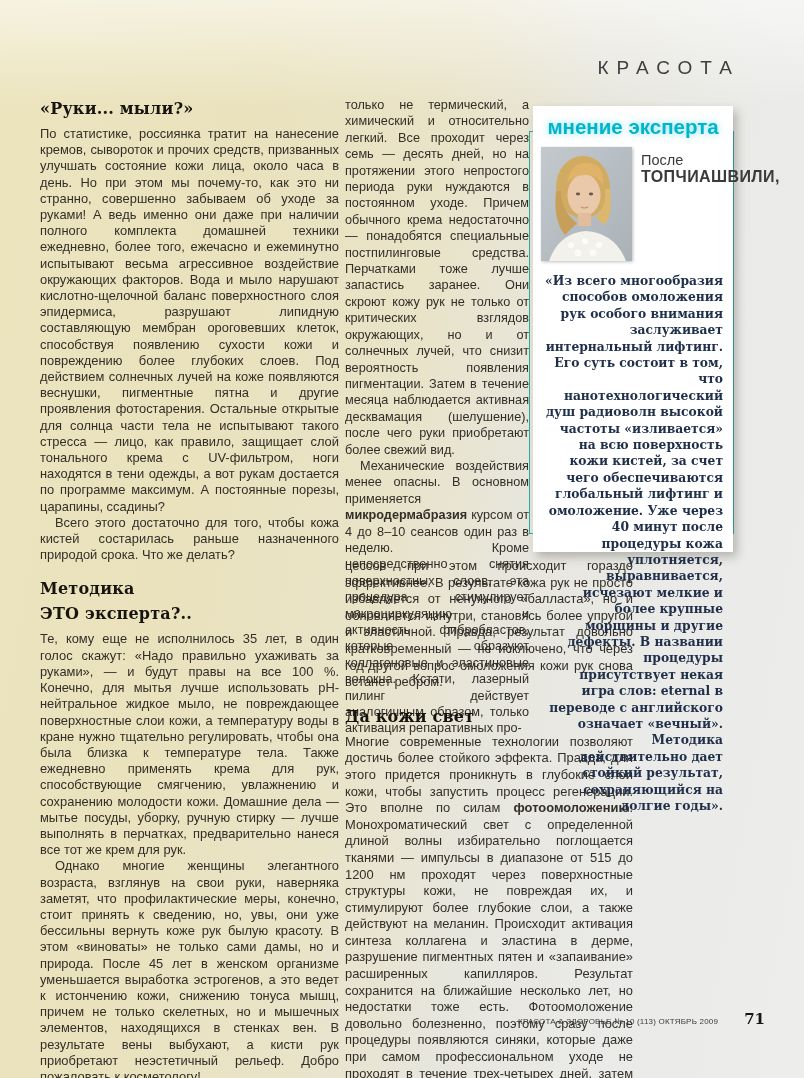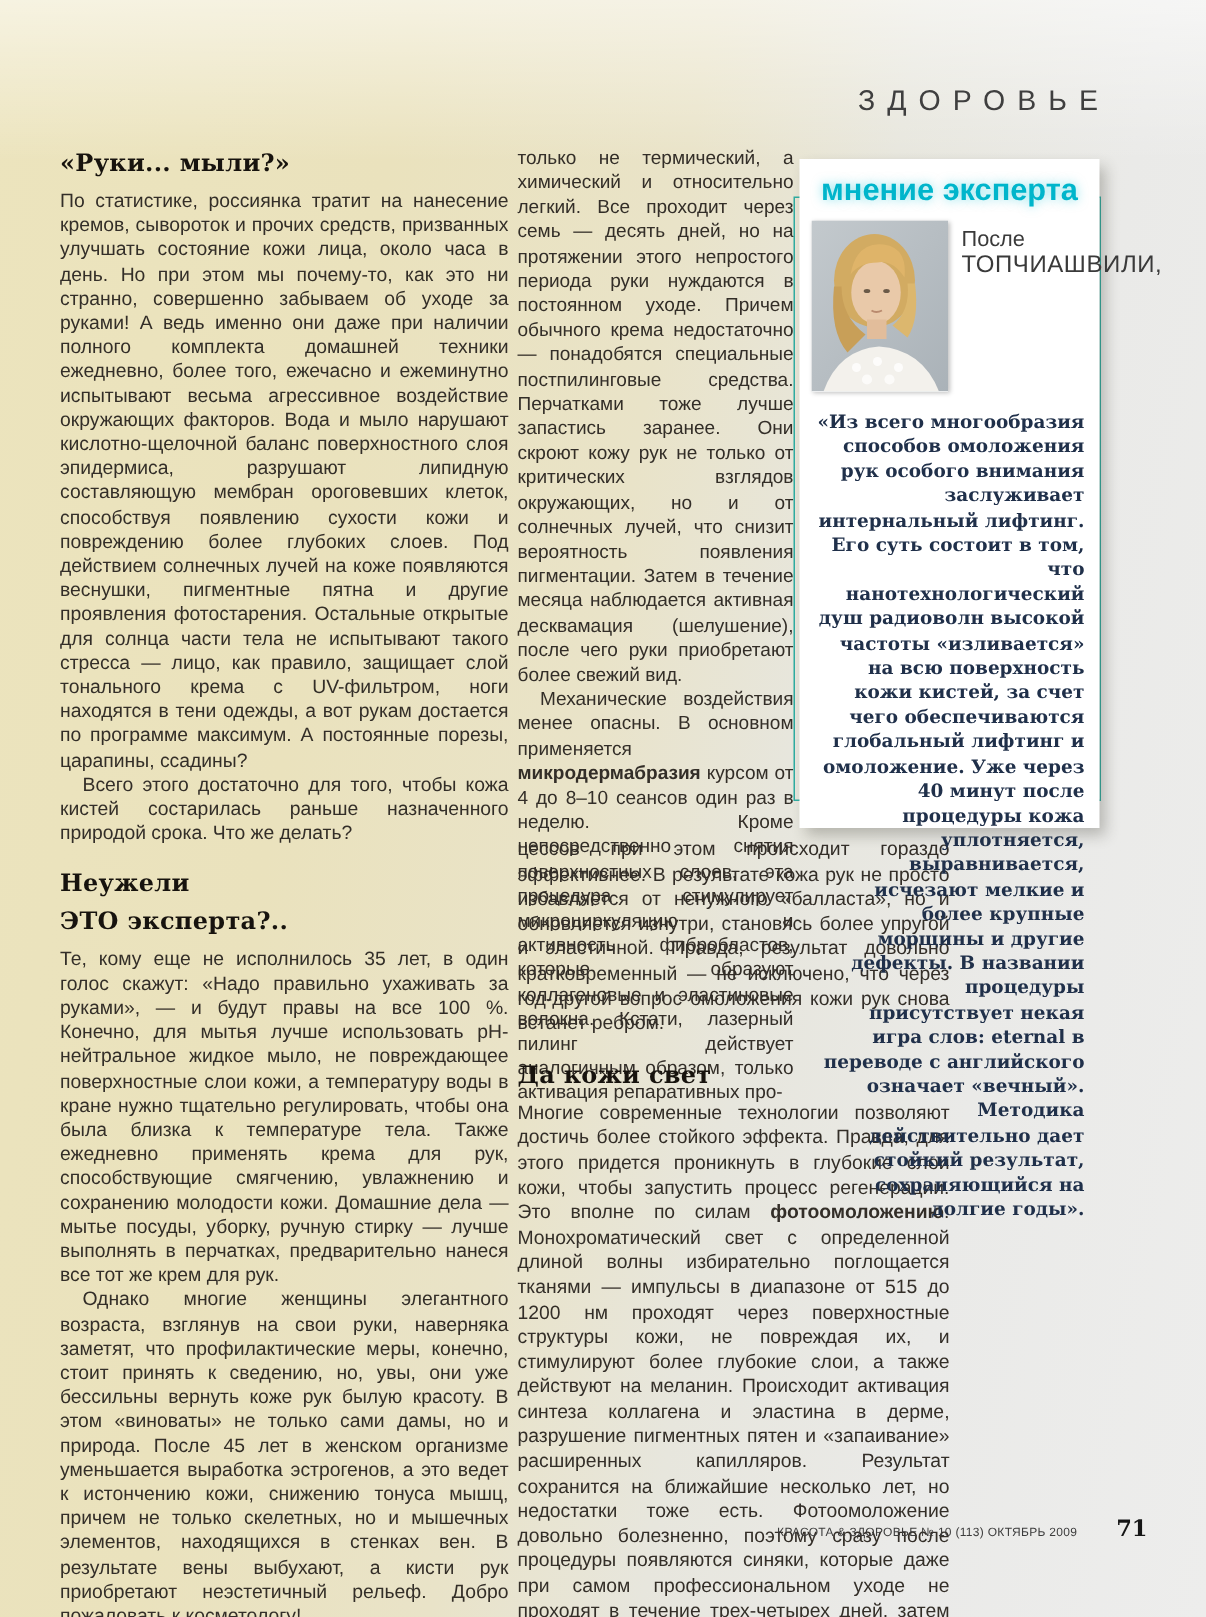--- a/index.html
+++ b/index.html
@@ -40,45 +40,45 @@
   }
   .expert-title{
     text-align:center;margin:9px 4px 8px 4px;
     font-size:20.5px;font-weight:700;color:#00b5cb;
     text-shadow:0 0 7px rgba(0,195,215,.5);
   }
   .expert-head{display:flex;padding:0 8px;}
   .expert-photo{width:91px;height:114px;flex:0 0 auto;box-shadow:1px 1px 3px rgba(0,0,0,.25);}
   .expert-id{padding:6px 0 0 9px;}
   .expert-name-first{font-size:14.5px;color:#3a3a3a;line-height:15px;}
-  .expert-name-last{font-size:16px;color:#3a3a3a;letter-spacing:.4px;line-height:18px;}
+  .expert-name-last{font-size:16px;color:#3a3a3a;letter-spacing:.4px;line-height:18px;font-weight:bold;}
   .expert-cred{margin-top:14px;font-size:10.3px;line-height:17px;color:#4a4a4a;width:86px;}
   .expert-quote{
     margin:12px 10px 0 10px;
     font-family:"DejaVu Serif",serif;font-weight:700;
     font-size:12.3px;line-height:16.4px;color:#20304a;text-align:right;
   }
   
   .footer{
     position:absolute;right:39px;top:1010px;display:flex;align-items:baseline;gap:26px;
   }
   .footer-issue{font-size:8px;color:#3c3c3c;letter-spacing:.2px;}
   .footer-page{font-family:"DejaVu Serif",serif;font-weight:700;font-size:15px;color:#161616;}
 </style>
 </head>
 <body>
 
-<div class="page-label">ЗДОРОВЬЕ</div>
+<div class="page-label">КРАСОТА</div>
 
 <div class="col col-left">
   <h2>«Руки... мыли?»</h2>
   <p>По статистике, россиянка тратит на нанесение кремов, сывороток и прочих средств, призванных улучшать состояние кожи лица, около часа в день. Но при этом мы почему-то, как это ни странно, совершенно забываем об уходе за руками! А ведь именно они даже при наличии полного комплекта домашней техники ежедневно, более того, ежечасно и ежеминутно испытывают весьма агрессивное воздействие окружающих факторов. Вода и мыло нарушают кислотно-щелочной баланс поверхностного слоя эпидермиса, разрушают липидную составляющую мембран ороговевших клеток, способствуя появлению сухости кожи и повреждению более глубоких слоев. Под действием солнечных лучей на коже появляются веснушки, пигментные пятна и другие проявления фотостарения. Остальные открытые для солнца части тела не испытывают такого стресса — лицо, как правило, защищает слой тонального крема с UV-фильтром, ноги находятся в тени одежды, а вот рукам достается по программе максимум. А постоянные порезы, царапины, ссадины?</p>
   <p class="indent">Всего этого достаточно для того, чтобы кожа кистей состарилась раньше назначенного природой срока. Что же делать?</p>
   <h2 class="mt">
-    <span>Неужели</span><br>
+    <span>Методика</span><br>
     <span>ЭТО эксперта?..</span>
   </h2>
   <p>Те, кому еще не исполнилось 35 лет, в один голос скажут: «Надо правильно ухаживать за руками», — и будут правы на все 100 %. Конечно, для мытья лучше использовать pH-нейтральное жидкое мыло, не повреждающее поверхностные слои кожи, а температуру воды в кране нужно тщательно регулировать, чтобы она была близка к температуре тела. Также ежедневно применять крема для рук, способствующие смягчению, увлажнению и сохранению молодости кожи. Домашние дела — мытье посуды, уборку, ручную стирку — лучше выполнять в перчатках, предварительно нанеся все тот же крем для рук.</p>
   <p class="indent">Однако многие женщины элегантного возраста, взглянув на свои руки, наверняка заметят, что профилактические меры, конечно, стоит принять к сведению, но, увы, они уже бессильны вернуть коже рук былую красоту. В этом «виноваты» не только сами дамы, но и природа. После 45 лет в женском организме уменьшается выработка эстрогенов, а это ведет к истончению кожи, снижению тонуса мышц, причем не только скелетных, но и мышечных элементов, находящихся в стенках вен. В результате вены выбухают, а кисти рук приобретают неэстетичный рельеф. Добро пожаловать к косметологу!</p>
 
 </div>
 
 <div class="col col-mid-narrow">
   <p>только не термический, а химический и относительно легкий. Все проходит через семь — десять дней, но на протяжении этого непростого периода руки нуждаются в постоянном уходе. Причем обычного крема недостаточно — понадобятся специальные постпилинговые средства. Перчатками тоже лучше запастись заранее. Они скроют кожу рук не только от критических взглядов окружающих, но и от солнечных лучей, что снизит вероятность появления пигментации. Затем в течение месяца наблюдается активная десквамация (шелушение), после чего руки приобретают более свежий вид.</p>
   <p class="indent"><span>Механические воздействия менее опасны. В основном применяется </span><span class="b">микродермабразия</span><span> курсом от 4 до 8–10 сеансов один раз в неделю. Кроме непосредственно снятия поверхностных слоев, эта процедура стимулирует микроциркуляцию и активность фибробластов, которые образуют коллагеновые и эластиновые волокна. Кстати, лазерный пилинг действует аналогичным образом, только активация репаративных про-</span></p>

